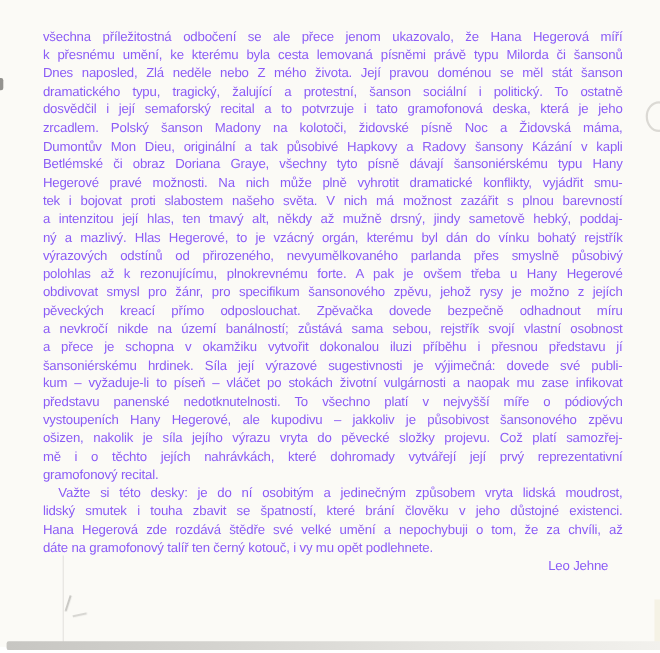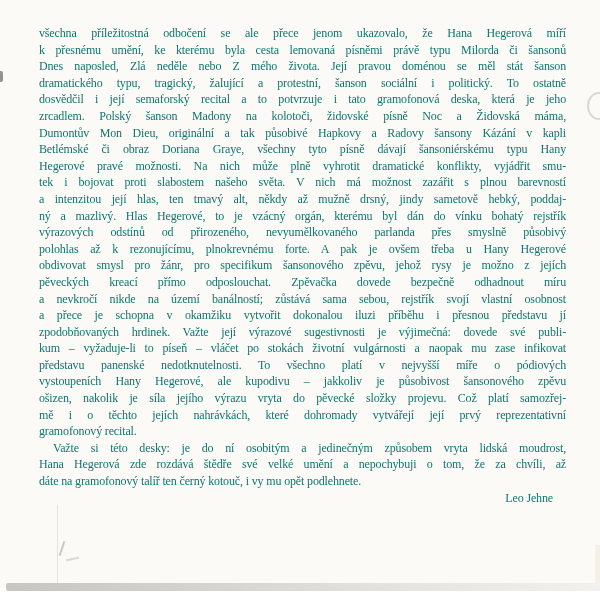--- a/index.html
+++ b/index.html
@@ -14,25 +14,25 @@
     position: absolute;
     left: 0; top: 0;
     width: 600px; height: 588px;
     background: #fbfaf6;
   }
   .text-block {
     position: absolute;
     left: 39px;
     top: 25px;
     width: 527px;
-    font-family: Liberation Serif, serif;
+    font-family: Liberation Sans, sans-serif;
     font-size: 12px;
     font-weight: 400;
     letter-spacing: -0.15px;
-    color: #0f766e;
+    color: #8b5cf6;
     line-height: 16.6px;
   }
   .line {
     height: 16.6px;
     white-space: nowrap;
     text-align: justify;
     text-align-last: justify;
     text-justify: inter-word;
   }
   .line.plain {
@@ -134,28 +134,29 @@
       <div class="line justify">Hegerové pravé možnosti. Na nich může plně vyhrotit dramatické konflikty, vyjádřit smu-</div>
       <div class="line justify">tek i bojovat proti slabostem našeho světa. V nich má možnost zazářit s plnou barevností</div>
       <div class="line justify">a intenzitou její hlas, ten tmavý alt, někdy až mužně drsný, jindy sametově hebký, poddaj-</div>
       <div class="line justify">ný a mazlivý. Hlas Hegerové, to je vzácný orgán, kterému byl dán do vínku bohatý rejstřík</div>
       <div class="line justify">výrazových odstínů od přirozeného, nevyumělkovaného parlanda přes smyslně působivý</div>
       <div class="line justify">polohlas až k rezonujícímu, plnokrevnému forte. A pak je ovšem třeba u Hany Hegerové</div>
       <div class="line justify">obdivovat smysl pro žánr, pro specifikum šansonového zpěvu, jehož rysy je možno z jejích</div>
       <div class="line justify">pěveckých kreací přímo odposlouchat. Zpěvačka dovede bezpečně odhadnout míru</div>
       <div class="line justify">a nevkročí nikde na území banálností; zůstává sama sebou, rejstřík svojí vlastní osobnost</div>
       <div class="line justify">a přece je schopna v okamžiku vytvořit dokonalou iluzi příběhu i přesnou představu jí</div>
-      <div class="line justify">zpodobňovaných hrdinek. Važte její výrazové sugestivnosti je výjimečná: dovede své publi-</div>
+      <div class="line justify">šansoniérskému hrdinek. Síla její výrazové sugestivnosti je výjimečná: dovede své publi-</div>
       <div class="line justify">kum – vyžaduje-li to píseň – vláčet po stokách životní vulgárnosti a naopak mu zase infikovat</div>
       <div class="line justify">představu panenské nedotknutelnosti. To všechno platí v nejvyšší míře o pódiových</div>
       <div class="line justify">vystoupeních Hany Hegerové, ale kupodivu – jakkoliv je působivost šansonového zpěvu</div>
       <div class="line justify">ošizen, nakolik je síla jejího výrazu vryta do pěvecké složky projevu. Což platí samozřej-</div>
       <div class="line justify">mě i o těchto jejích nahrávkách, které dohromady vytvářejí její prvý reprezentativní</div>
       <div class="line plain">gramofonový recital.</div>
       <div class="line indent">Važte si této desky: je do ní osobitým a jedinečným způsobem vryta lidská moudrost,</div>
+      <div class="line justify">lidský smutek i touha zbavit se špatností, které brání člověku v jeho důstojné existenci.</div>
       <div class="line justify">Hana Hegerová zde rozdává štědře své velké umění a nepochybuji o tom, že za chvíli, až</div>
       <div class="line plain">dáte na gramofonový talíř ten černý kotouč, i vy mu opět podlehnete.</div>
       <div class="line signature">Leo Jehne</div>
     </div>
 
   <div class="edge-left-mark"></div>
   <div class="edge-right-arc"></div>
   <div class="smudge-fold"></div>
   <div class="smudge-mark-1"></div>
   <div class="smudge-mark-2"></div>

